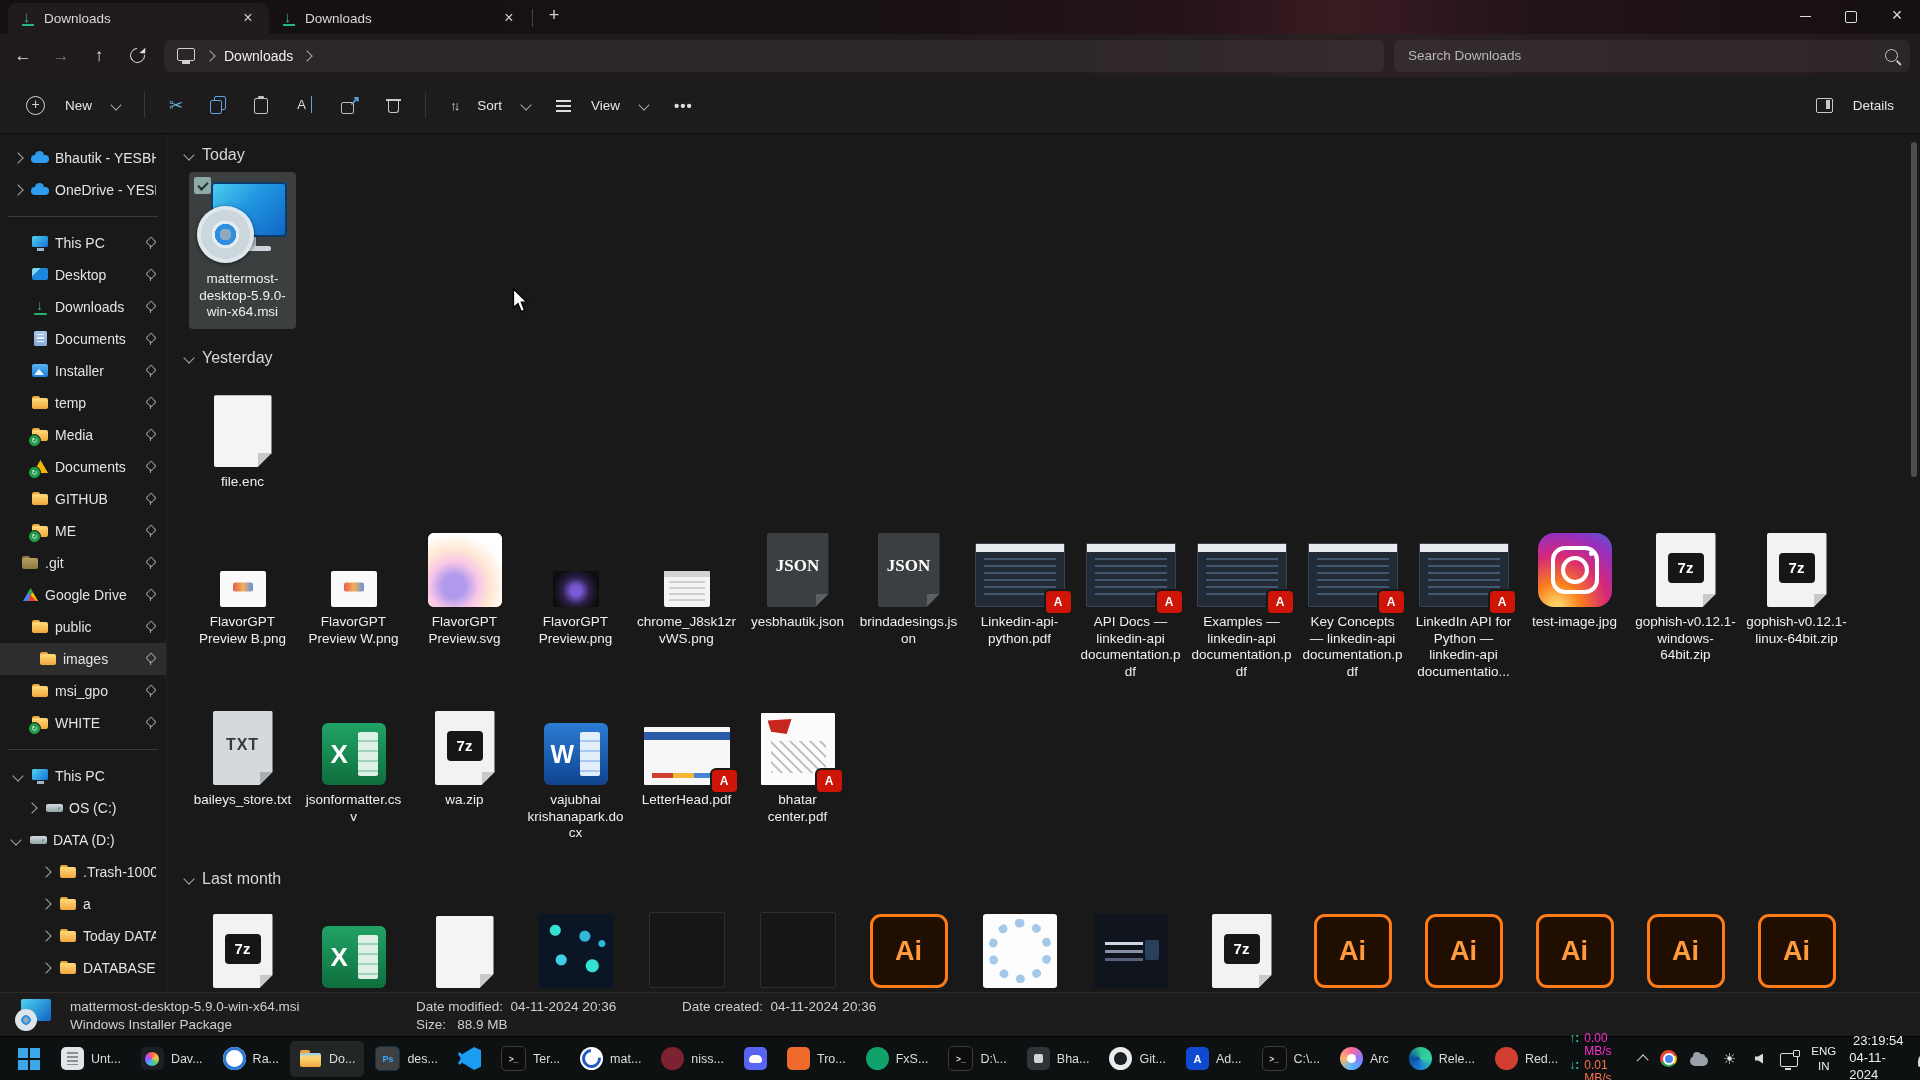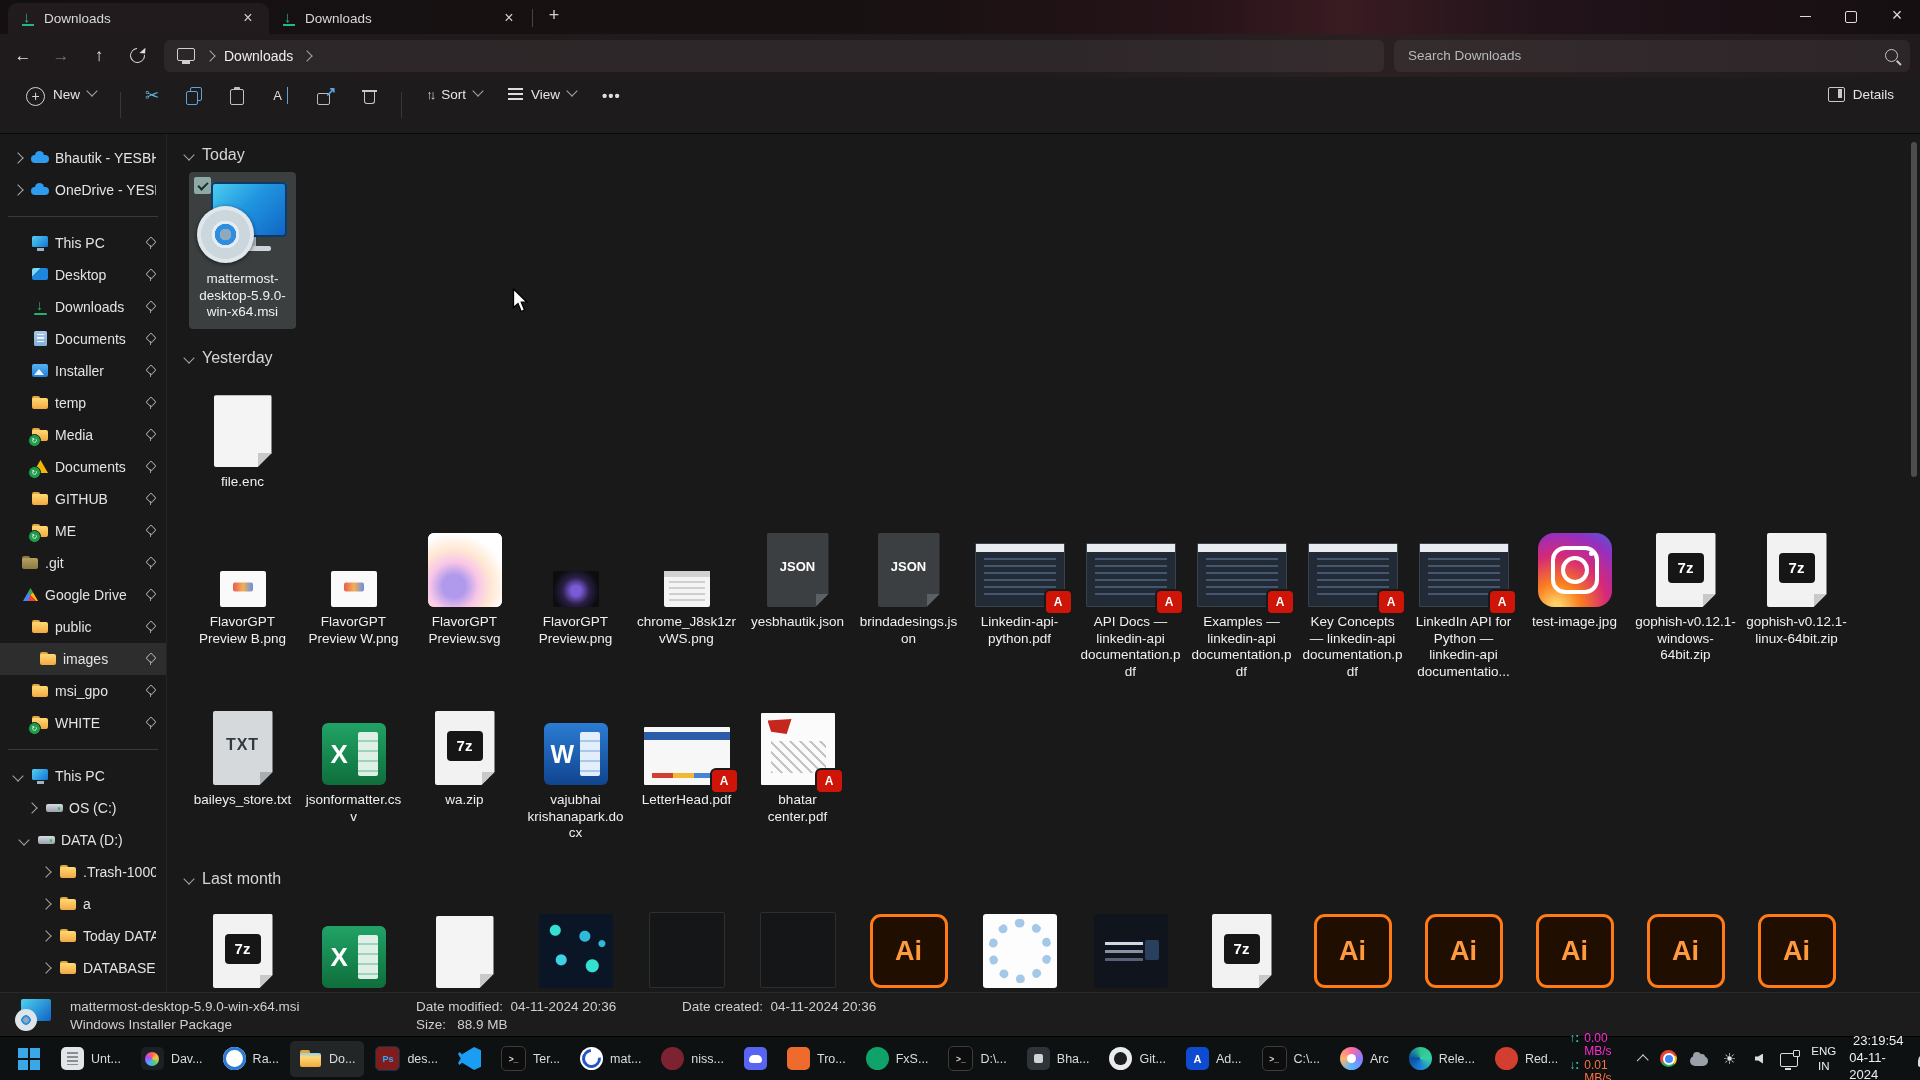--- a/index.html
+++ b/index.html
@@ -50,21 +50,21 @@
   .crumb-label{font-size:14px;color:#ededed;}
   .searchbox{width:492px;height:32px;background:rgba(255,255,255,.055);border-radius:6px;
              display:flex;align-items:center;padding:0 12px;gap:8px;flex:none;}
   .searchbox input{flex:1;background:transparent;border:0;outline:0;color:#e5e5e5;font-size:13.5px;font-family:inherit;}
   .searchbox input::placeholder{color:#b9b9b9;}
   .ic-search{width:11px;height:11px;border:1.5px solid #c5c5c5;border-radius:50%;position:relative;flex:none;}
   .ic-search::after{content:"";position:absolute;width:6px;height:1.5px;background:#c5c5c5;transform:rotate(45deg);right:-5px;bottom:-2px;}
 
   .toolbar{height:56px;flex:none;display:flex;align-items:center;padding:0 16px;gap:6px;
            background:#1e1b1c;border-bottom:1px solid #0a0a0a;}
-  .tbtn{display:flex;align-items:flex-start;gap:8px;height:36px;padding:0 10px;border-radius:5px;color:#e6e6e6;font-size:13.5px;}
+  .tbtn{display:flex;align-items:center;gap:20px;height:36px;padding:0 10px;border-radius:5px;color:#e6e6e6;font-size:13.5px;}
   .tb-sep{width:1px;height:26px;background:#3a3638;margin:0 8px;flex:none;}
   .ic-new{width:17px;height:17px;border:1.5px solid #d5d5d5;border-radius:50%;position:relative;}
   .ic-new::before{content:"+";position:absolute;left:50%;top:50%;transform:translate(-50%,-56%);font-size:14px;color:#d5d5d5;}
   .ic-cut{font-size:17px;color:#64b7dc;line-height:1;}
   .ic-copy{width:18px;height:18px;position:relative;}
   .ic-copy::before{content:"";position:absolute;right:1px;top:0;width:10px;height:12px;border:1.5px solid #5ea3e0;border-radius:2px;}
   .ic-copy::after{content:"";position:absolute;left:1px;bottom:0;width:10px;height:12px;border:1.5px solid #5ea3e0;border-radius:2px;background:#1e1b1c;}
   .ic-paste{width:16px;height:18px;position:relative;}
   .ic-paste::before{content:"";position:absolute;left:1px;top:2px;width:12px;height:14px;border:1.5px solid #c2c2c2;border-radius:2px;}
   .ic-paste::after{content:"";position:absolute;left:5px;top:0;width:6px;height:3px;background:#c2c2c2;border-radius:1px;}
@@ -151,21 +151,21 @@
   .fi-7z::after{content:"";position:absolute;right:0;bottom:0;width:13px;height:13px;background:linear-gradient(135deg,#c9c9c9 50%,transparent 50%);}
   .badge7z{position:absolute;left:50%;top:47%;transform:translate(-50%,-50%);width:36px;height:30px;background:#161616;color:#fff;
      font-weight:bold;font-size:15px;display:flex;align-items:center;justify-content:center;border-radius:4px;z-index:2;}
   .fi-txt{width:60px;height:74px;background:#d6d9db;border-radius:2px;
      clip-path:polygon(0 0,100% 0,100% calc(100% - 13px),calc(100% - 13px) 100%,0 100%);}
   .fi-txt::after{content:"";position:absolute;right:0;bottom:0;width:13px;height:13px;background:linear-gradient(135deg,#a9adb0 50%,transparent 50%);}
   .txt-label{position:absolute;left:50%;top:46%;transform:translate(-50%,-50%);font-weight:bold;font-size:16px;color:#2f3b40;letter-spacing:1px;}
   .fi-json{width:62px;height:74px;background:#3c3f41;border-radius:2px;
      clip-path:polygon(0 0,100% 0,100% calc(100% - 13px),calc(100% - 13px) 100%,0 100%);}
   .fi-json::after{content:"";position:absolute;right:0;bottom:0;width:13px;height:13px;background:linear-gradient(135deg,#5c6062 50%,transparent 50%);}
-  .json-txt{position:absolute;left:50%;top:45%;transform:translate(-50%,-50%);font-weight:bold;font-size:13px;color:#fff;}
+  .json-txt{position:absolute;left:50%;top:45%;transform:translate(-50%,-50%);font-weight:bold;font-size:17px;color:#fff;font-family:Liberation Serif, serif;}
   .pdf-badge{position:absolute;right:-7px;bottom:-7px;width:25px;height:22px;background:#cf1508;border-radius:4px;color:#fff;
      font-size:12px;font-weight:bold;display:flex;align-items:center;justify-content:center;box-shadow:0 0 0 2px #191919;z-index:3;}
   .fi-pdfdark{width:88px;height:62px;background:#222a35;border:1px solid #39424f;border-radius:1px;}
   .fi-pdfdark::before{content:"";position:absolute;left:0;right:0;top:0;height:8px;background:#e8ecf1;}
   .fi-pdfdark::after{content:"";position:absolute;left:8px;right:8px;top:14px;bottom:8px;
      background:repeating-linear-gradient(180deg,rgba(130,170,225,.35) 0 2px,transparent 2px 7px);}
   .fi-pdfletter{width:86px;height:58px;background:#f7f7f7;border-radius:1px;}
   .fi-pdfletter::before{content:"";position:absolute;left:0;right:0;top:5px;height:8px;background:#2a5caa;}
   .fi-pdfletter::after{content:"";position:absolute;left:8px;right:8px;bottom:7px;height:5px;
      background:linear-gradient(90deg,#d04030 0 30%,#f2b734 30% 60%,#4884d4 60% 100%);}
@@ -247,21 +247,21 @@
   .tb-document{background:#e3e5e8;}
   .tb-document::after{content:"";width:11px;height:13px;background:repeating-linear-gradient(180deg,#8a8f94 0 2px,transparent 2px 4px);}
   .tb-davinci{background:#1c1f24;}
   .tb-davinci::after{content:"";width:14px;height:14px;border-radius:50%;
      background:conic-gradient(#ff5f4e,#ffc24a,#4ad07a,#4aa8ff,#b44aff,#ff5f4e);}
   .tb-rambox{background:#fff;border-radius:50%;box-shadow:0 0 0 3px #2b7bd6 inset;}
   .tb-explorer{background:transparent;}
   .tb-explorer::before{content:"";position:absolute;left:1px;top:3px;width:10px;height:5px;border-radius:2px 2px 0 0;background:#e8a33b;}
   .tb-explorer::after{content:"";position:absolute;left:1px;top:6px;width:21px;height:14px;border-radius:2px;
      background:linear-gradient(180deg,#8ed0f2 0%,#ffd978 30%,#f2a93e 100%);}
-  .tb-photoshop{background:#7f1d1d;color:#31a8ff;border:1px solid #10334d;}
+  .tb-photoshop{background:#404040;color:#31a8ff;border:1px solid #10334d;}
   .tb-vscode{background:#1b9df3;clip-path:polygon(70% 0,100% 14%,100% 86%,70% 100%,18% 68%,6% 78%,0 70%,12% 50%,0 30%,6% 22%,18% 32%);border-radius:3px;}
   .tb-terminal{background:#0d0d0d;border:1px solid #3c3c3c;color:#d8d8d8;font-size:8.5px;}
   .tb-mattermost{background:#fff;border-radius:50%;}
   .tb-mattermost::after{content:"";width:13px;height:13px;border-radius:50%;border:3.5px solid #2457c5;border-top-color:transparent;transform:rotate(40deg);}
   .tb-maroon-app{background:#7c2230;border-radius:50%;}
   .tb-discord{background:#5865f2;}
   .tb-discord::after{content:"";width:13px;height:8px;background:#fff;border-radius:6px 6px 4px 4px;}
   .tb-orange-app{background:#ef6b2d;}
   .tb-green-app{background:#0fa36b;border-radius:50%;}
   .tb-dark-app{background:#2f3439;}
@@ -525,21 +525,21 @@
     <span class="si si-pc"></span>
     <span class="sb-label">This PC</span>
     </div>
           <div class="sb-item " style="padding-left:24px">
     <span class="chev-slot">
               <span class="chev right"></span>
             </span>
     <span class="si si-drive"></span>
     <span class="sb-label">OS (C:)</span>
     </div>
-          <div class="sb-item " style="padding-left:16px">
+          <div class="sb-item " style="padding-left:8px">
     <span class="chev-slot">
               <span class="chev down"></span>
             </span>
     <span class="si si-drive"></span>
     <span class="sb-label">DATA (D:)</span>
     </div>
           <div class="sb-item " style="padding-left:38px">
     <span class="chev-slot">
               <span class="chev right"></span>
             </span>

